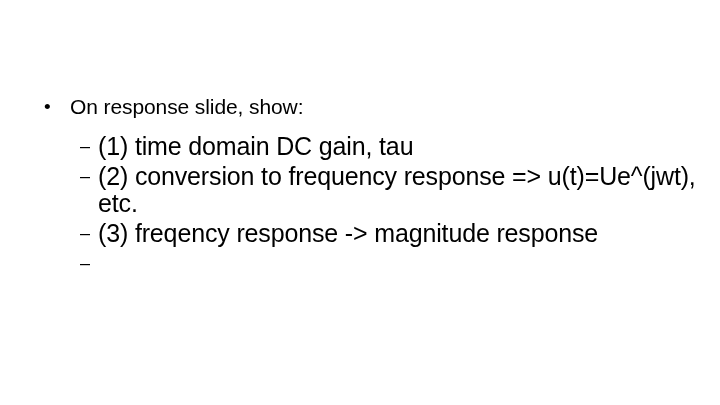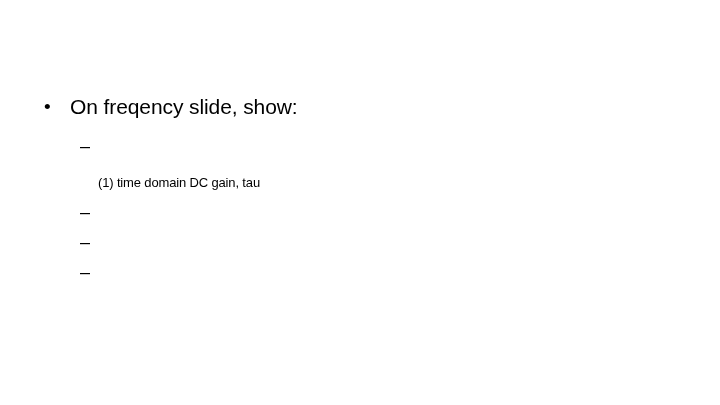--- a/index.html
+++ b/index.html
@@ -62,51 +62,52 @@
   }
   .bullet-l2 .marker {
     flex: 0 0 auto;
     width: 18px;
     font-size: 18px;
     line-height: 27px;
     color: #000000;
   }
   .bullet-l2 .text {
     flex: 1 1 auto;
-    font-size: 13px;
+    font-size: 25px;
     line-height: 27px;
     letter-spacing: -0.15px;
     color: #000000;
     white-space: pre-wrap;
     max-width: 600px;
-    margin-top: 36px;
   }
 </style>
 </head>
 <body>
 
 <div class="slide">
   <div class="content-block">
 
     <div class="bullet-l1">
       <span class="marker">•</span>
-      <span class="text">On freqency slide, show:</span>
+      <span class="text">On response slide, show:</span>
     </div>
 
     <div class="bullet-l2">
       <span class="marker">–</span>
       <span class="text">(1) time domain DC gain, tau</span>
     </div>
 
     <div class="bullet-l2">
       <span class="marker">–</span>
+      <span class="text">(2) conversion to frequency response =&gt; u(t)=Ue^(jwt), etc.</span>
     </div>
 
     <div class="bullet-l2">
       <span class="marker">–</span>
+      <span class="text">(3) freqency response -&gt; magnitude response</span>
     </div>
 
     <div class="bullet-l2">
       <span class="marker">–</span>
     </div>
 
   </div>
 </div>
 
 </body></html>

